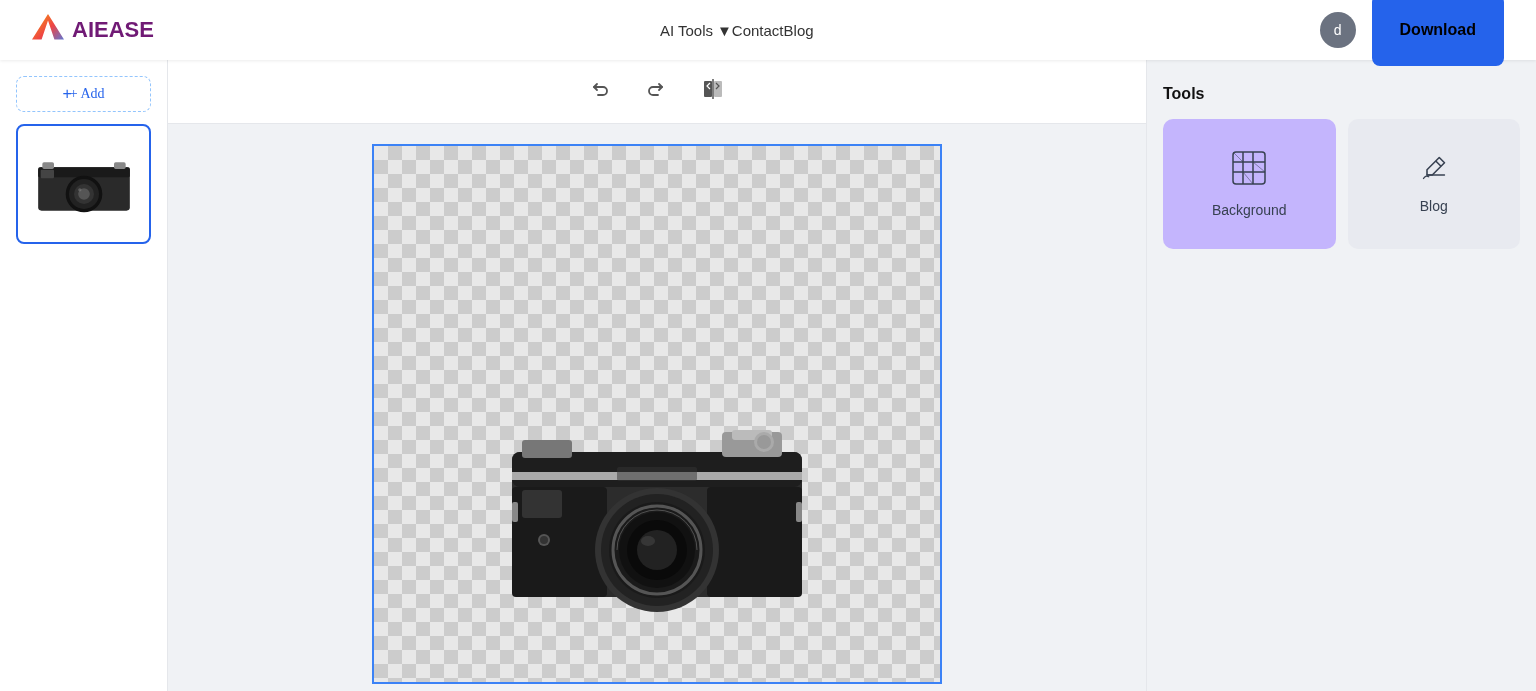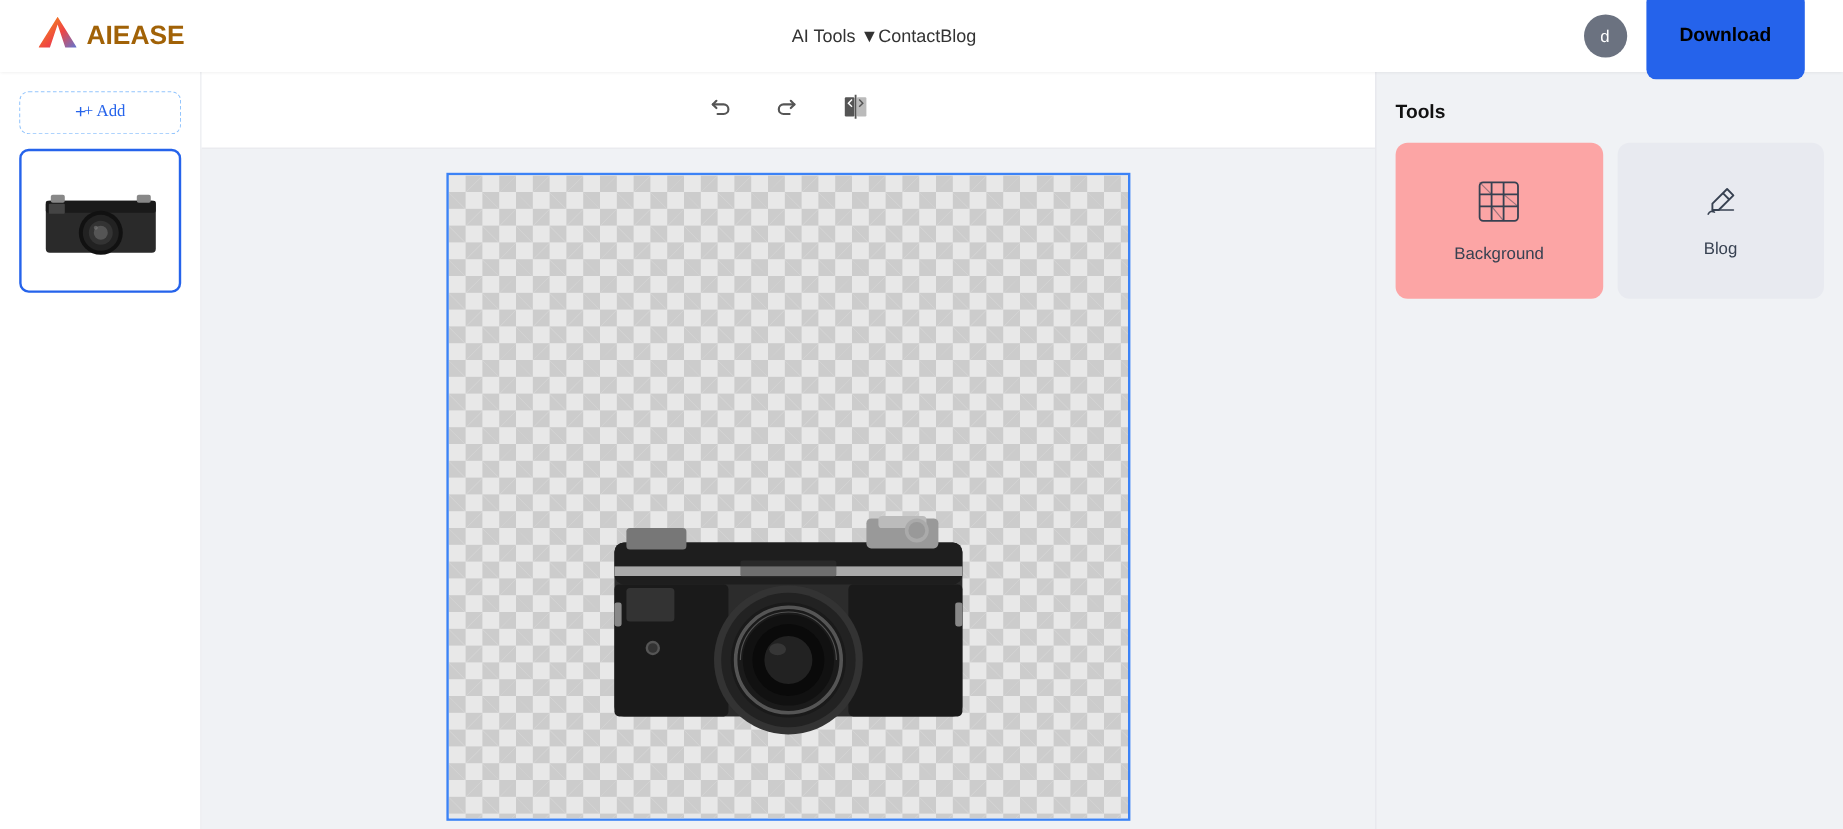--- a/index.html
+++ b/index.html
@@ -9,21 +9,21 @@
     .header {
       position: fixed; top: 0; left: 0; right: 0;
       height: 60px; background: #fff;
       display: flex; align-items: center; justify-content: space-between;
       padding: 0 32px;
       box-shadow: 0 1px 3px rgba(0,0,0,0.08);
       z-index: 100;
     }
     .logo {
       display: flex; align-items: center; gap: 8px;
-      font-size: 22px; font-weight: 700; color: #a16207;
+      font-size: 22px; font-weight: 700; color: #701a75;
     }
     .logo-icon {
       width: 32px; height: 32px;
       background: linear-gradient(135deg, #f59e0b, #ef4444, #3b82f6);
       clip-path: polygon(0 80%, 50% 0%, 100% 80%, 70% 80%, 50% 20%, 30% 80%);
     }
     .nav { display: flex; align-items: center; }
     .nav-item {
       font-size: 15px; color: #333; cursor: pointer;
       display: flex; align-items: center; gap: 4px;
@@ -134,21 +134,21 @@
     }
     .tools-grid {
       display: grid; grid-template-columns: 1fr 1fr; gap: 12px;
     }
     .tool-card {
       background: #e8eaf0; border-radius: 10px;
       padding: 24px 16px; display: flex; flex-direction: column;
       align-items: center; justify-content: center; gap: 12px;
       cursor: pointer; min-height: 130px;
     }
-    .tool-card.active { background: #fca5a5; }
+    .tool-card.active { background: #c4b5fd; }
     .tool-card-label { font-size: 14px; color: #374151; font-weight: 500; }
 
     
     .erase-icon svg { width: 28px; height: 28px; }
   </style>
 </head>
 <body>
 
 <header class="header">
   <div class="logo">

